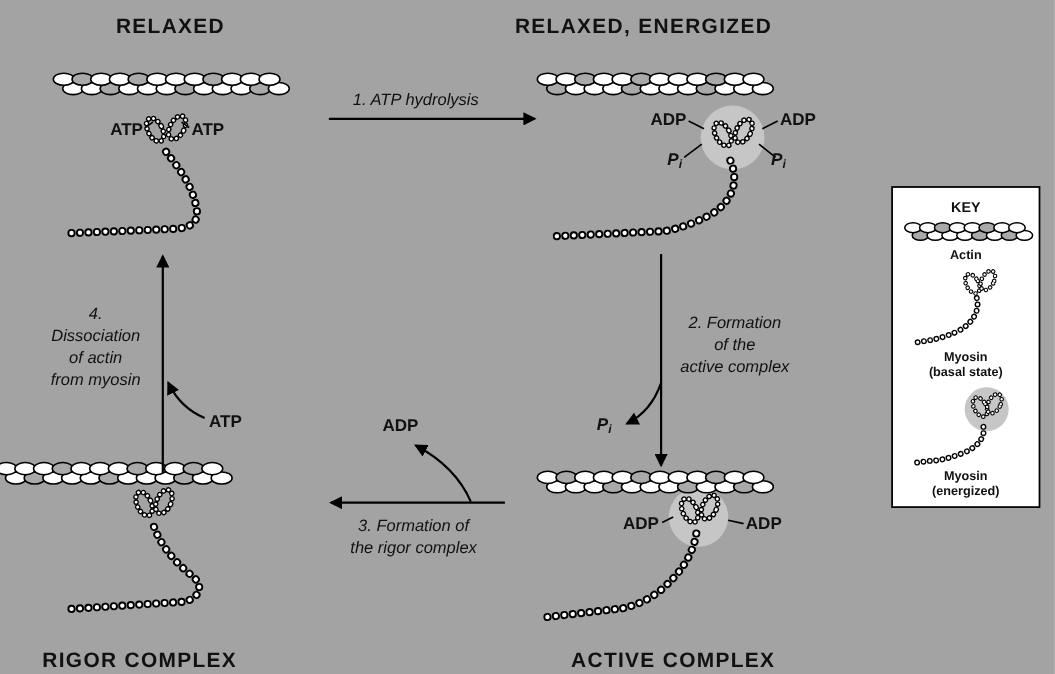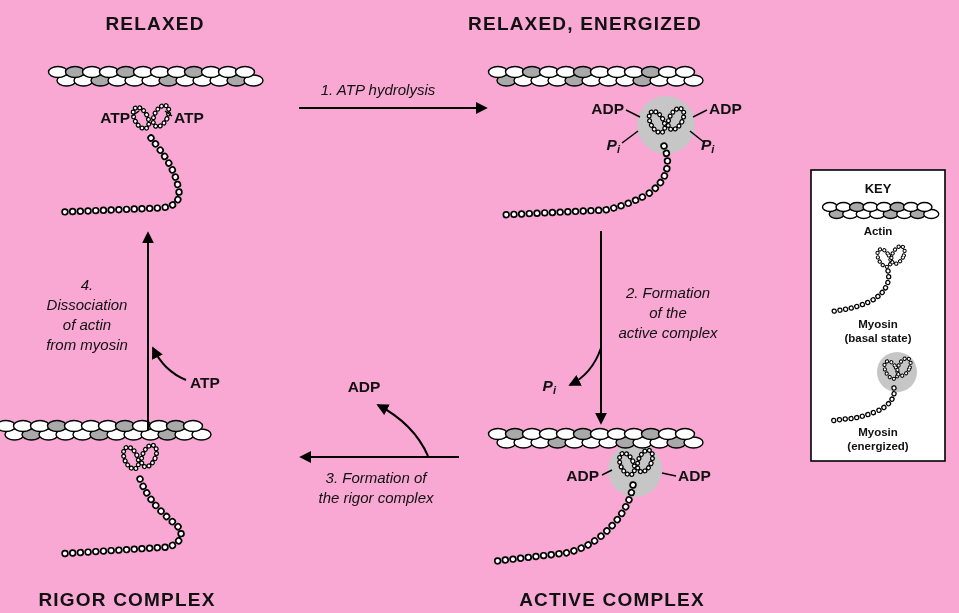--- a/index.html
+++ b/index.html
@@ -1,16 +1,16 @@
 <!DOCTYPE html>
 <html><head>
 <meta charset="utf-8">
 <style>
   html,body{margin:0;padding:0;background:#fff}
-  .canvas{position:relative;width:959px;height:613px;background:#f9a8d4;overflow:hidden}
+  .canvas{position:relative;width:959px;height:613px;background:#a3a3a3;overflow:hidden}
   svg{display:block;font-family:"Liberation Sans",sans-serif}
   text{fill:#111}
   .title{font-size:19px;font-weight:bold;letter-spacing:1.2px}
   .mol{font-size:15.5px;font-weight:bold}
   .pi tspan{font-style:italic;font-weight:bold}
   .sub{font-size:11px}
   .step{font-size:15px;font-style:italic}
   .key-title{font-size:13px;font-weight:bold;text-anchor:middle}
   .key-label{font-size:11.5px;font-weight:bold;text-anchor:middle}
   .arrow-line{stroke:#000;stroke-width:2;fill:none}

